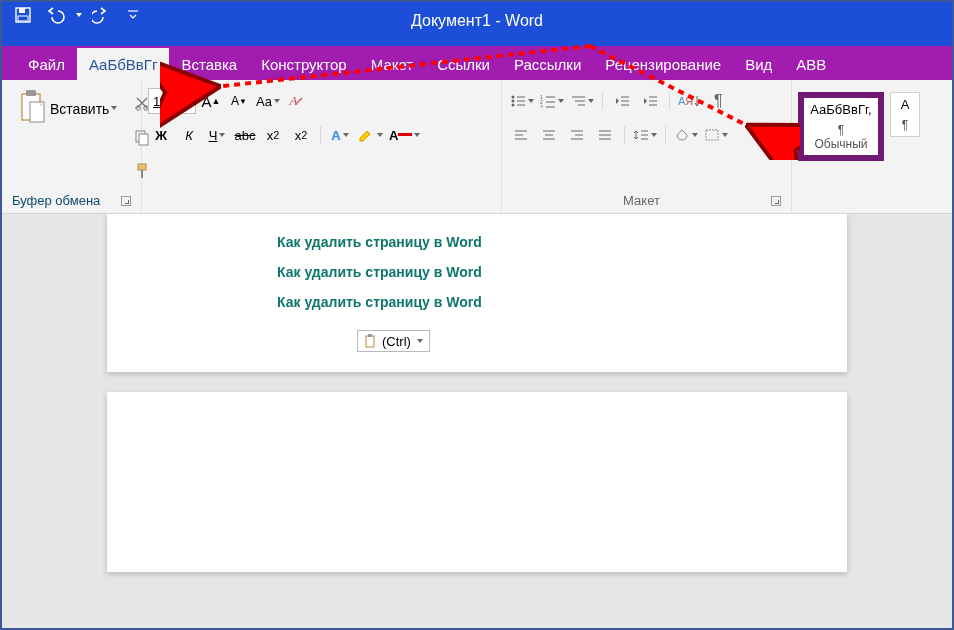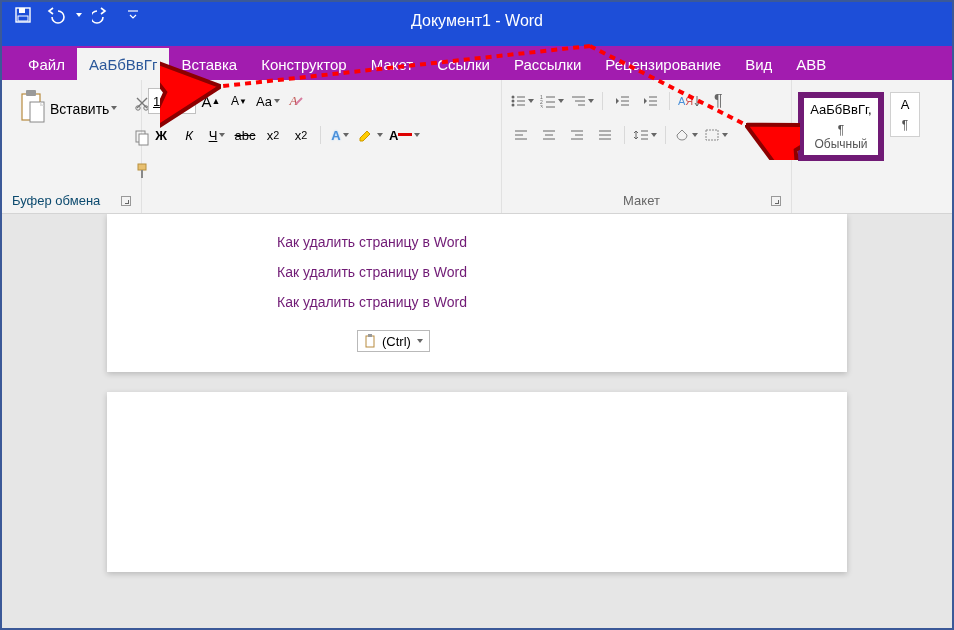--- a/index.html
+++ b/index.html
@@ -24,21 +24,21 @@
   .dropdown-caret{width:0;height:0;border-left:3px solid transparent;border-right:3px solid transparent;border-top:4px solid #666;display:inline-block;margin-left:2px;}
   .fontbox{border:1px solid #c0c0c0;background:#fff;height:26px;display:flex;align-items:center;padding:0 4px;font-size:13px;}
   .fontbox input{border:none;outline:none;font-size:13px;width:92px;background:transparent;}
   .paste-large{display:flex;flex-direction:row;align-items:center;padding:4px 8px;cursor:pointer;}
   .style-box{border:1px solid #d0d0d0;background:#fff;padding:4px 6px;font-size:13px;text-align:center;width:86px;cursor:pointer;}
   .style-box.selected{border:6px solid #701a75;}
   .doc-area{background:#e6e6e6;height:calc(100% - 44px - 34px - 134px);padding:0;display:flex;justify-content:center;overflow:auto;}
   .page{background:#fff;width:740px;margin-top:0;box-shadow:0 2px 6px rgba(0,0,0,.2);padding:20px 40px;margin-bottom:20px;}
   .page2{background:#fff;width:740px;height:180px;box-shadow:0 2px 6px rgba(0,0,0,.2);margin-bottom:20px;}
   .pages-wrap{display:flex;flex-direction:column;align-items:center;width:100%;}
-  .doc-line{font-size:14px;color:#701a75;margin-bottom:14px;}
+  .doc-line{font-size:14px;color:#0f766e;margin-bottom:14px;font-weight:bold;}
   .paste-opts{border:1px solid #b9b9b9;background:#fff;display:inline-flex;align-items:center;padding:2px 6px;font-size:13px;gap:4px;margin-left:80px;margin-top:6px; cursor:pointer;}
   svg{display:block;}
   .b{font-weight:bold;}
   .i{font-style:italic;}
   .u{text-decoration:underline;}
   .strike{text-decoration:line-through;}
   .red-arrow{position:absolute;pointer-events:none;}
   .group-label-flex{display:flex;justify-content:space-between;align-items:center;padding:0 4px 3px;}
 </style>
 </head>

